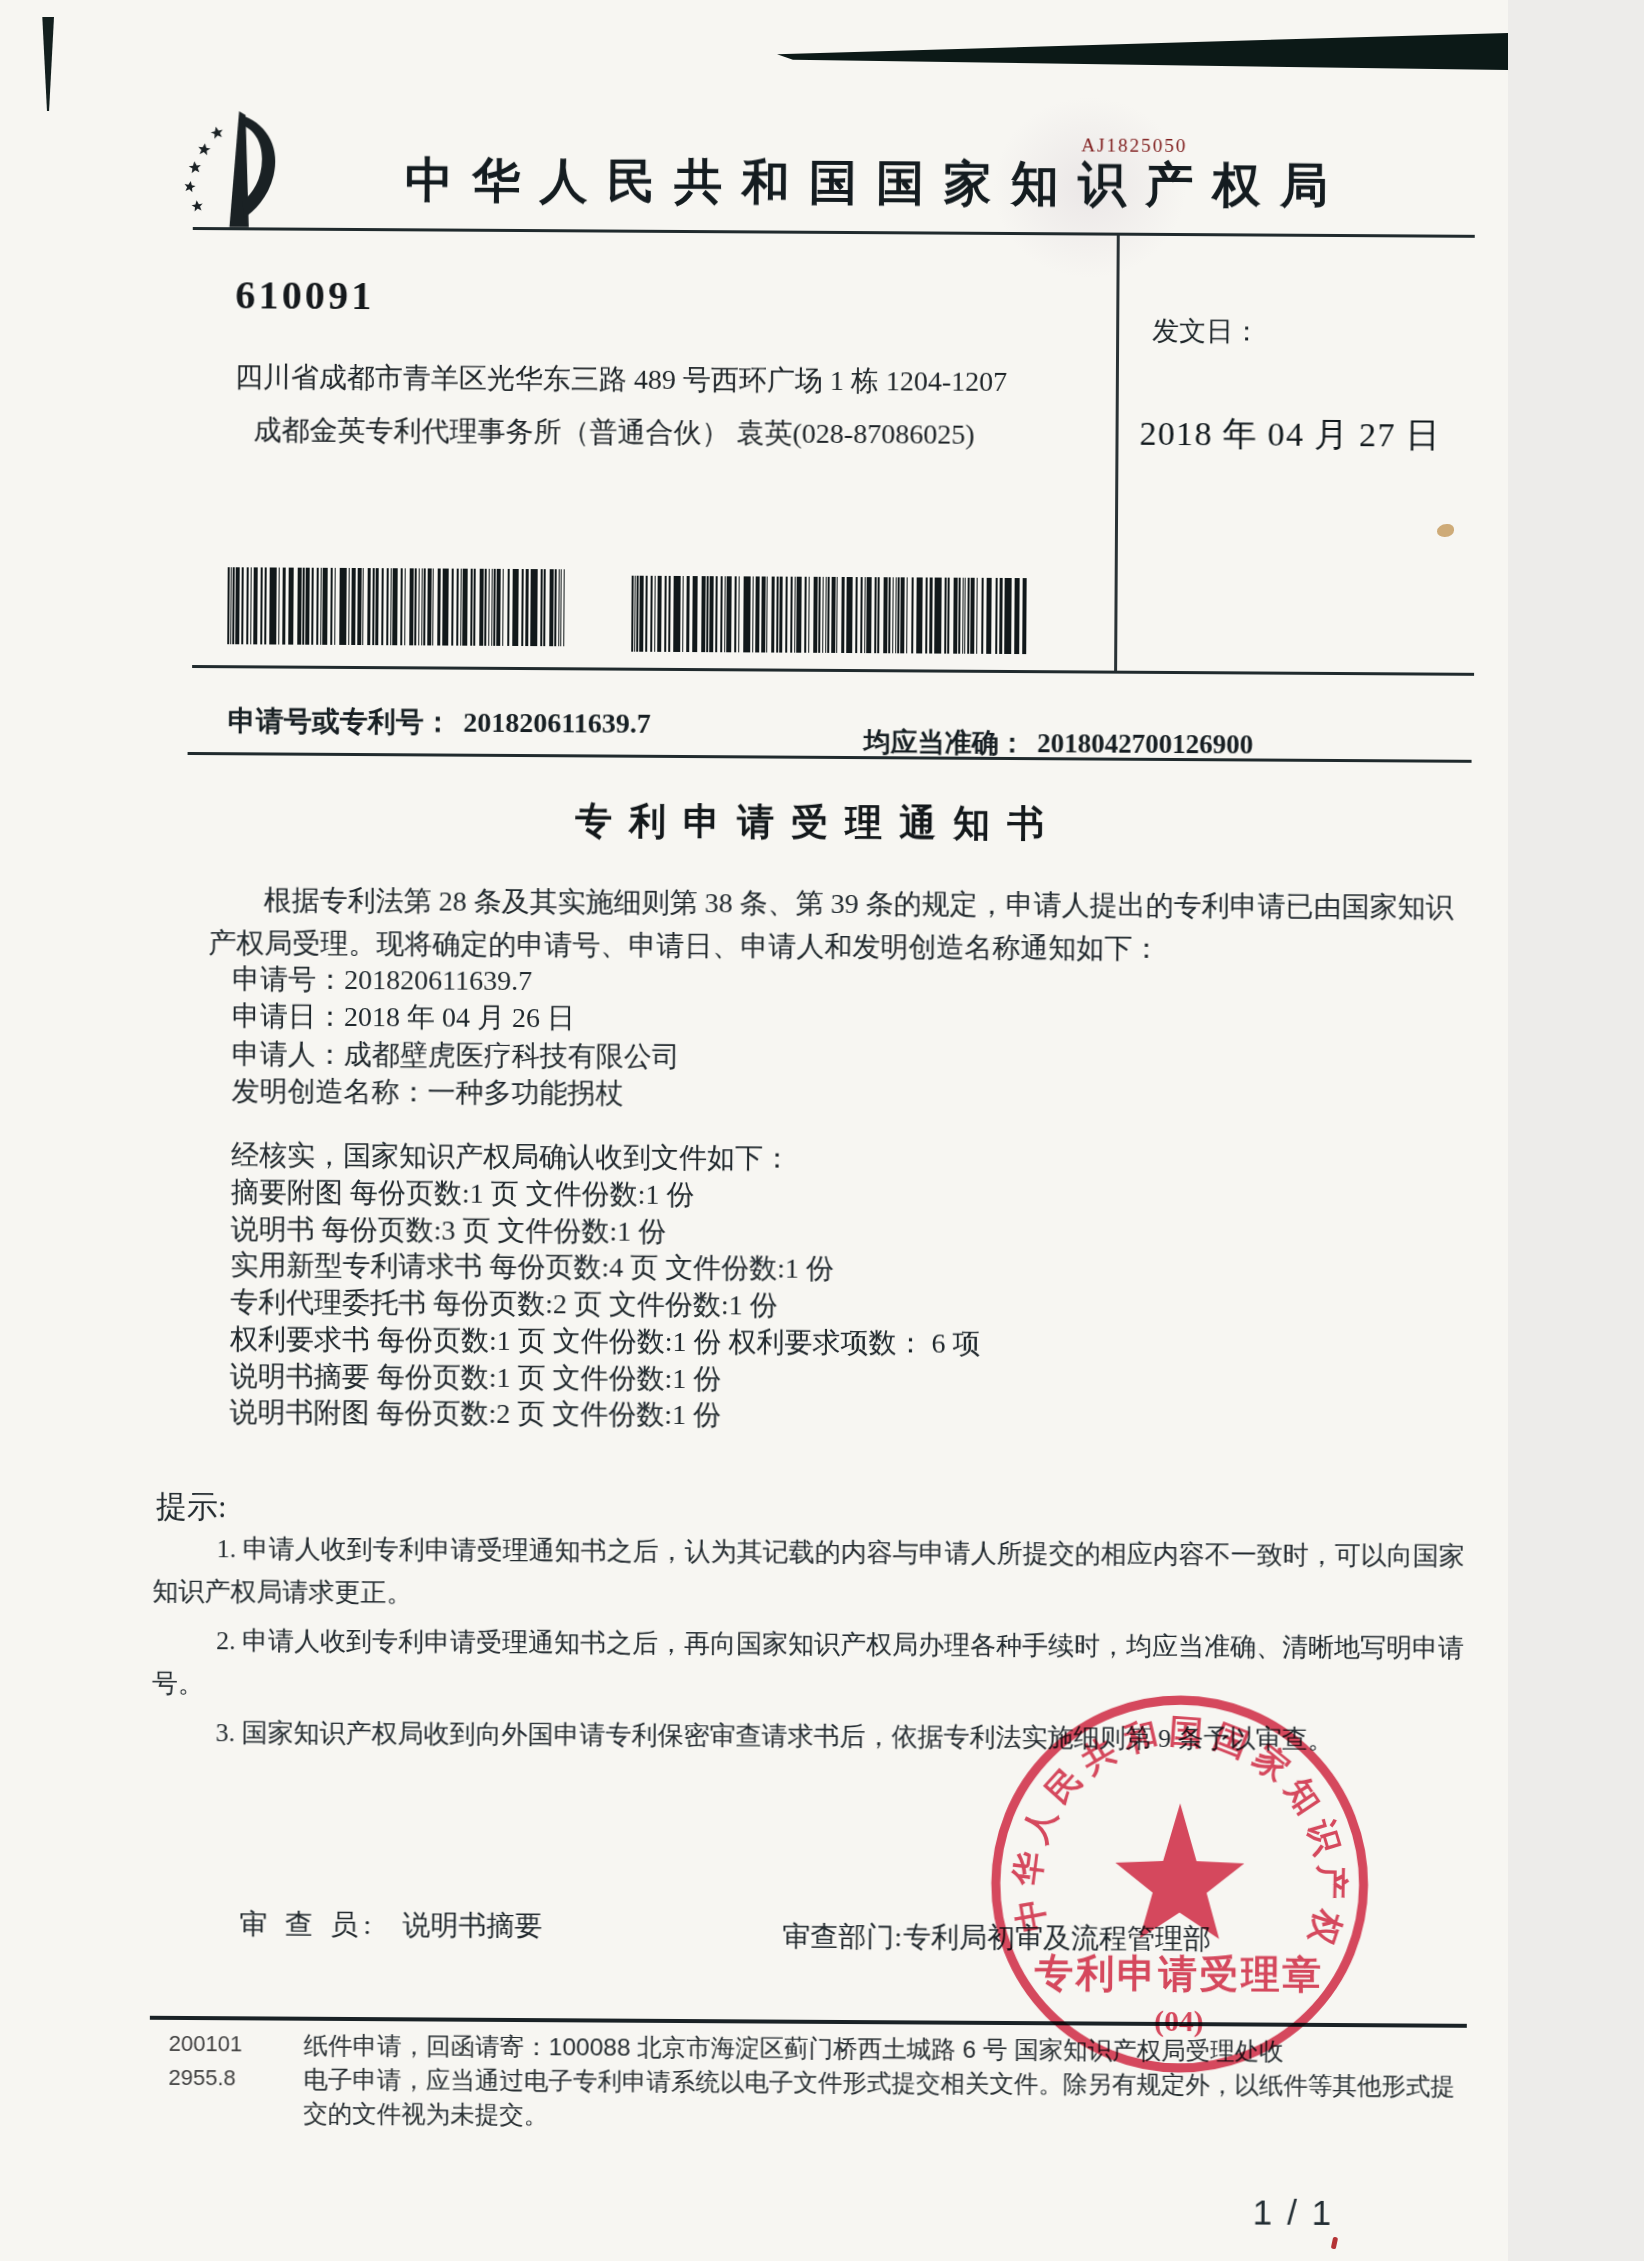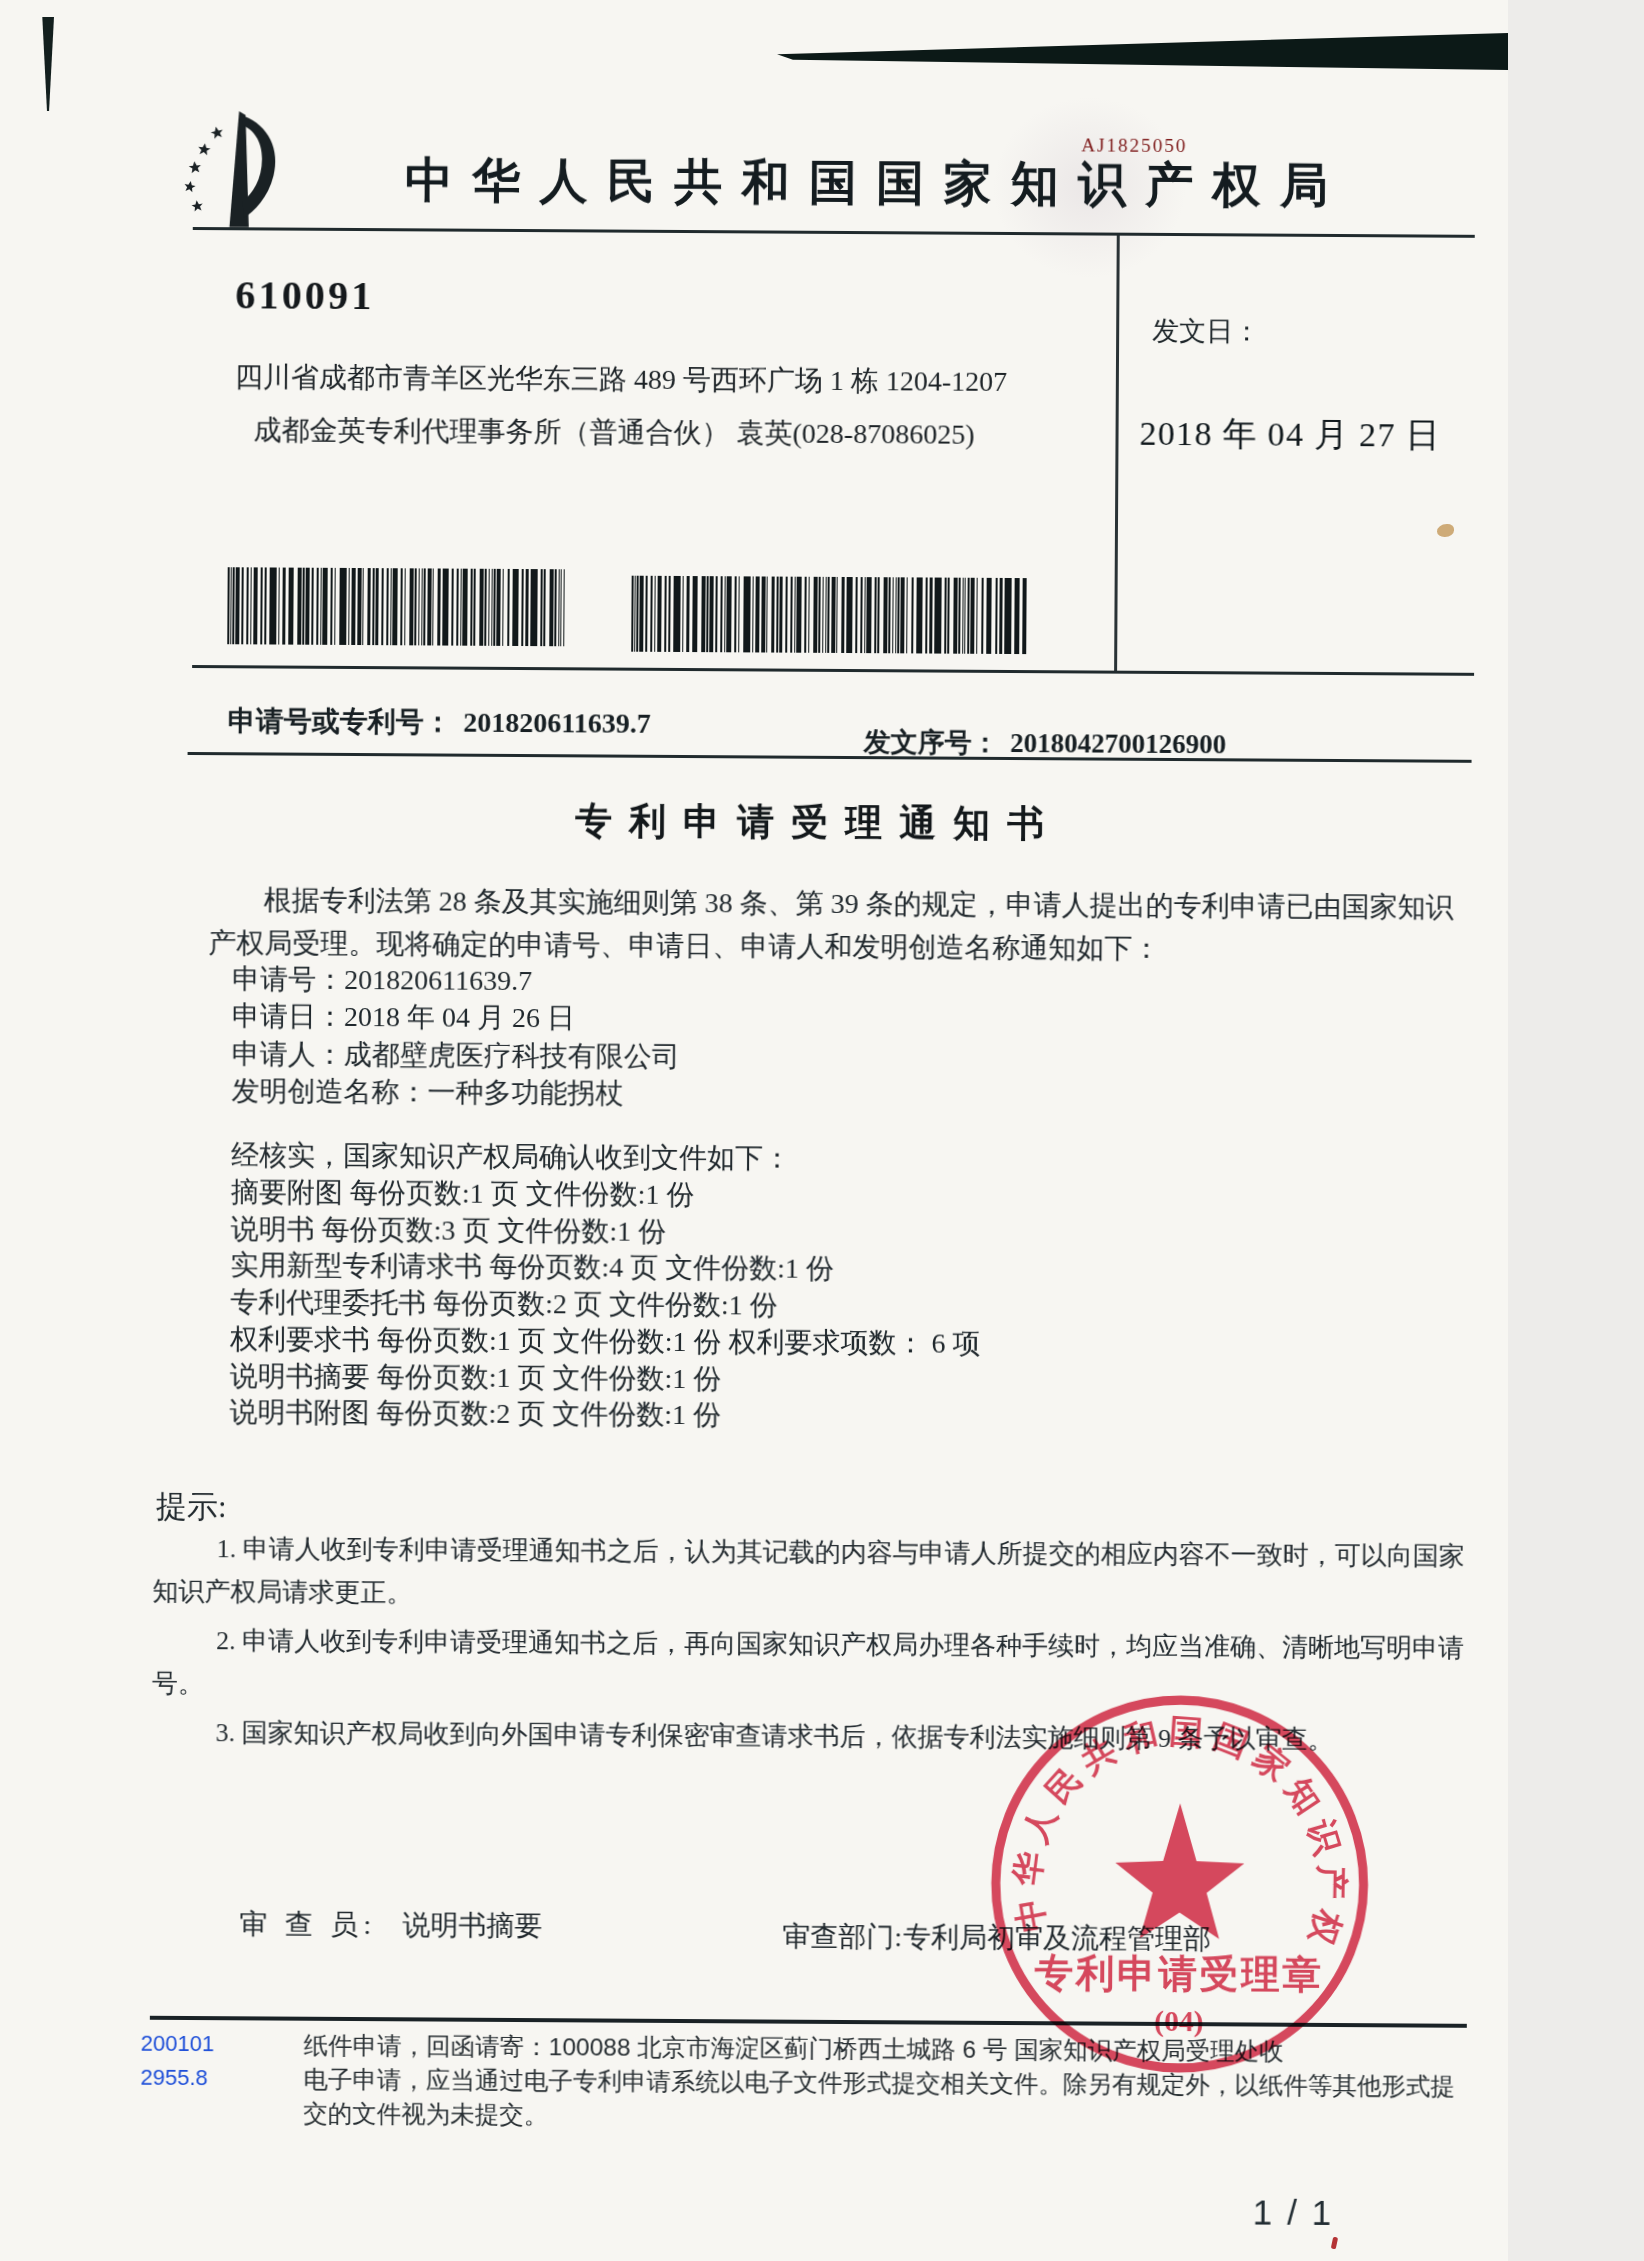--- a/index.html
+++ b/index.html
@@ -69,21 +69,21 @@
 
   .signoff{font-size:28px;color:#1f272c;white-space:nowrap;z-index:1;}
   .examiner{left:250px;top:1905px;}
   .examiner .lbl{letter-spacing:5.2px;margin-right:26px;}
   .dept{left:793px;top:1914px;}
   .dept .lbl{margin-right:1px;}
 
   .stamp{left:990px;top:1678px;width:400px;height:400px;mix-blend-mode:multiply;opacity:.93;z-index:5;}
 
   .f-rule{left:161px;top:2016px;width:1317px;height:3.9px;background:#1a2226;}
-  .f-code{left:152px;font-family:"Liberation Sans","DejaVu Sans",sans-serif;font-size:22px;color:#1d4ed8;text-align:center;}
+  .f-code{left:180px;font-family:"Liberation Sans","DejaVu Sans",sans-serif;font-size:22px;color:#404040;text-align:center;}
   .fc1{top:2031px}.fc2{top:2065px}
   .f-text{left:315px;top:2028px;width:1167px;font-family:"Liberation Sans","DejaVu Sans",sans-serif;
     font-size:24.5px;line-height:34px;color:#272e32;}
   .f-text p{margin:0;}
   .page-no{left:1265px;top:2186px;font-family:"Liberation Sans","DejaVu Sans",sans-serif;
     font-size:35px;letter-spacing:2.6px;color:#222d33;}
 </style>
 </head>
 <body>
 
@@ -127,21 +127,21 @@
 
     <div class="abs barcode barcode1"></div>
     <div class="abs barcode barcode2"></div>
 
     <div class="abs rule rule-2"></div>
 
     <div class="abs ref ref-app">
       <span class="lbl">申请号或专利号：</span><span>201820611639.7</span>
     </div>
     <div class="abs ref ref-serial">
-      <span class="lbl">发文序号：</span><span>2018042700126900</span>
+      <span class="lbl">均应当准确：</span><span>2018042700126900</span>
     </div>
 
     <div class="abs rule rule-3"></div>
 
     <div class="abs notice-title">专利申请受理通知书</div>
     <div class="abs intro">根据专利法第 28 条及其实施细则第 38 条、第 39 条的规定，申请人提出的专利申请已由国家知识产权局受理。现将确定的申请号、申请日、申请人和发明创造名称通知如下：</div>
 
     <div class="abs fieldline f0">申请号：201820611639.7</div>
     <div class="abs fieldline f1">申请日：2018 年 04 月 26 日</div>
     <div class="abs fieldline f2">申请人：成都壁虎医疗科技有限公司</div>

